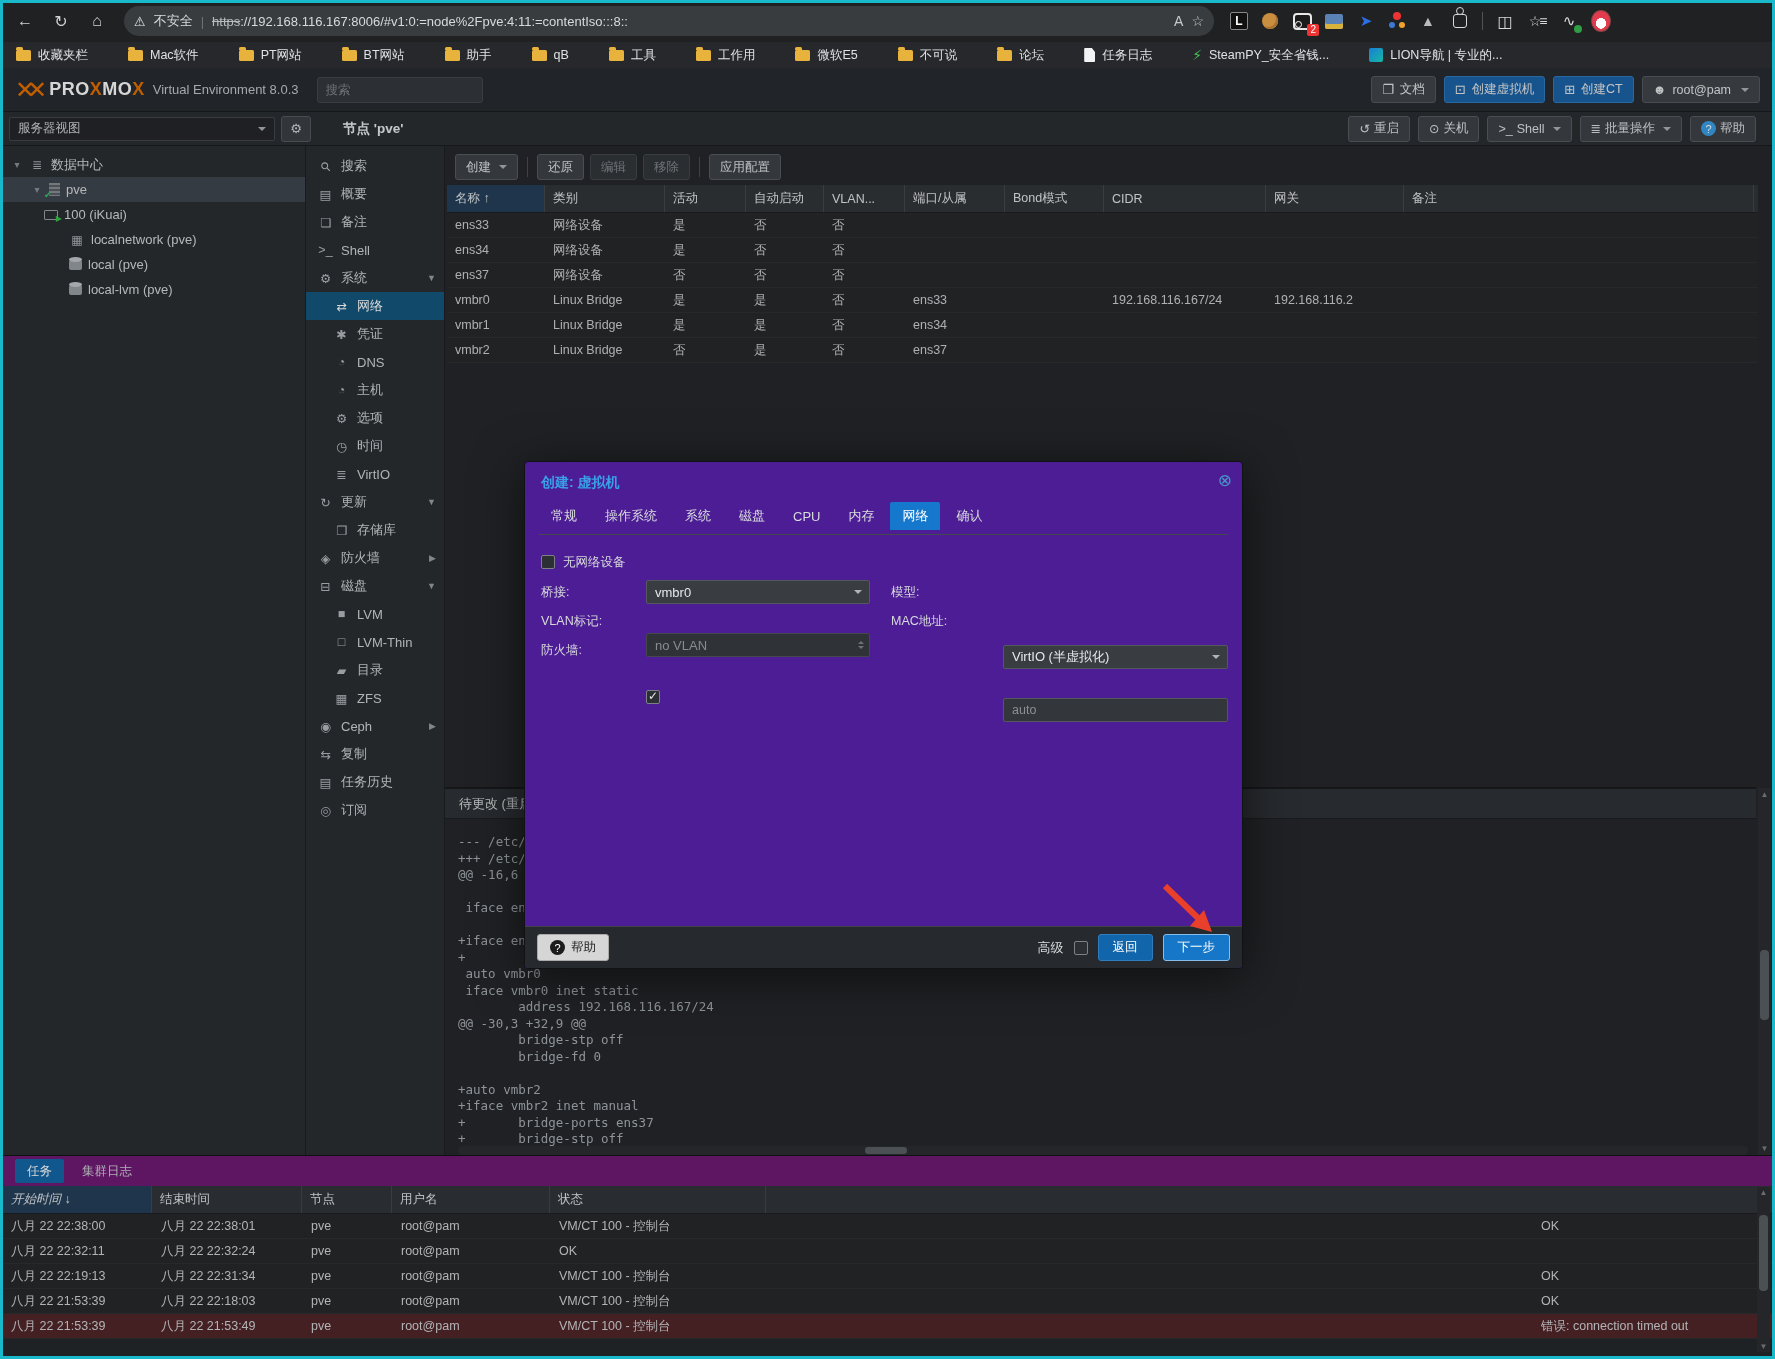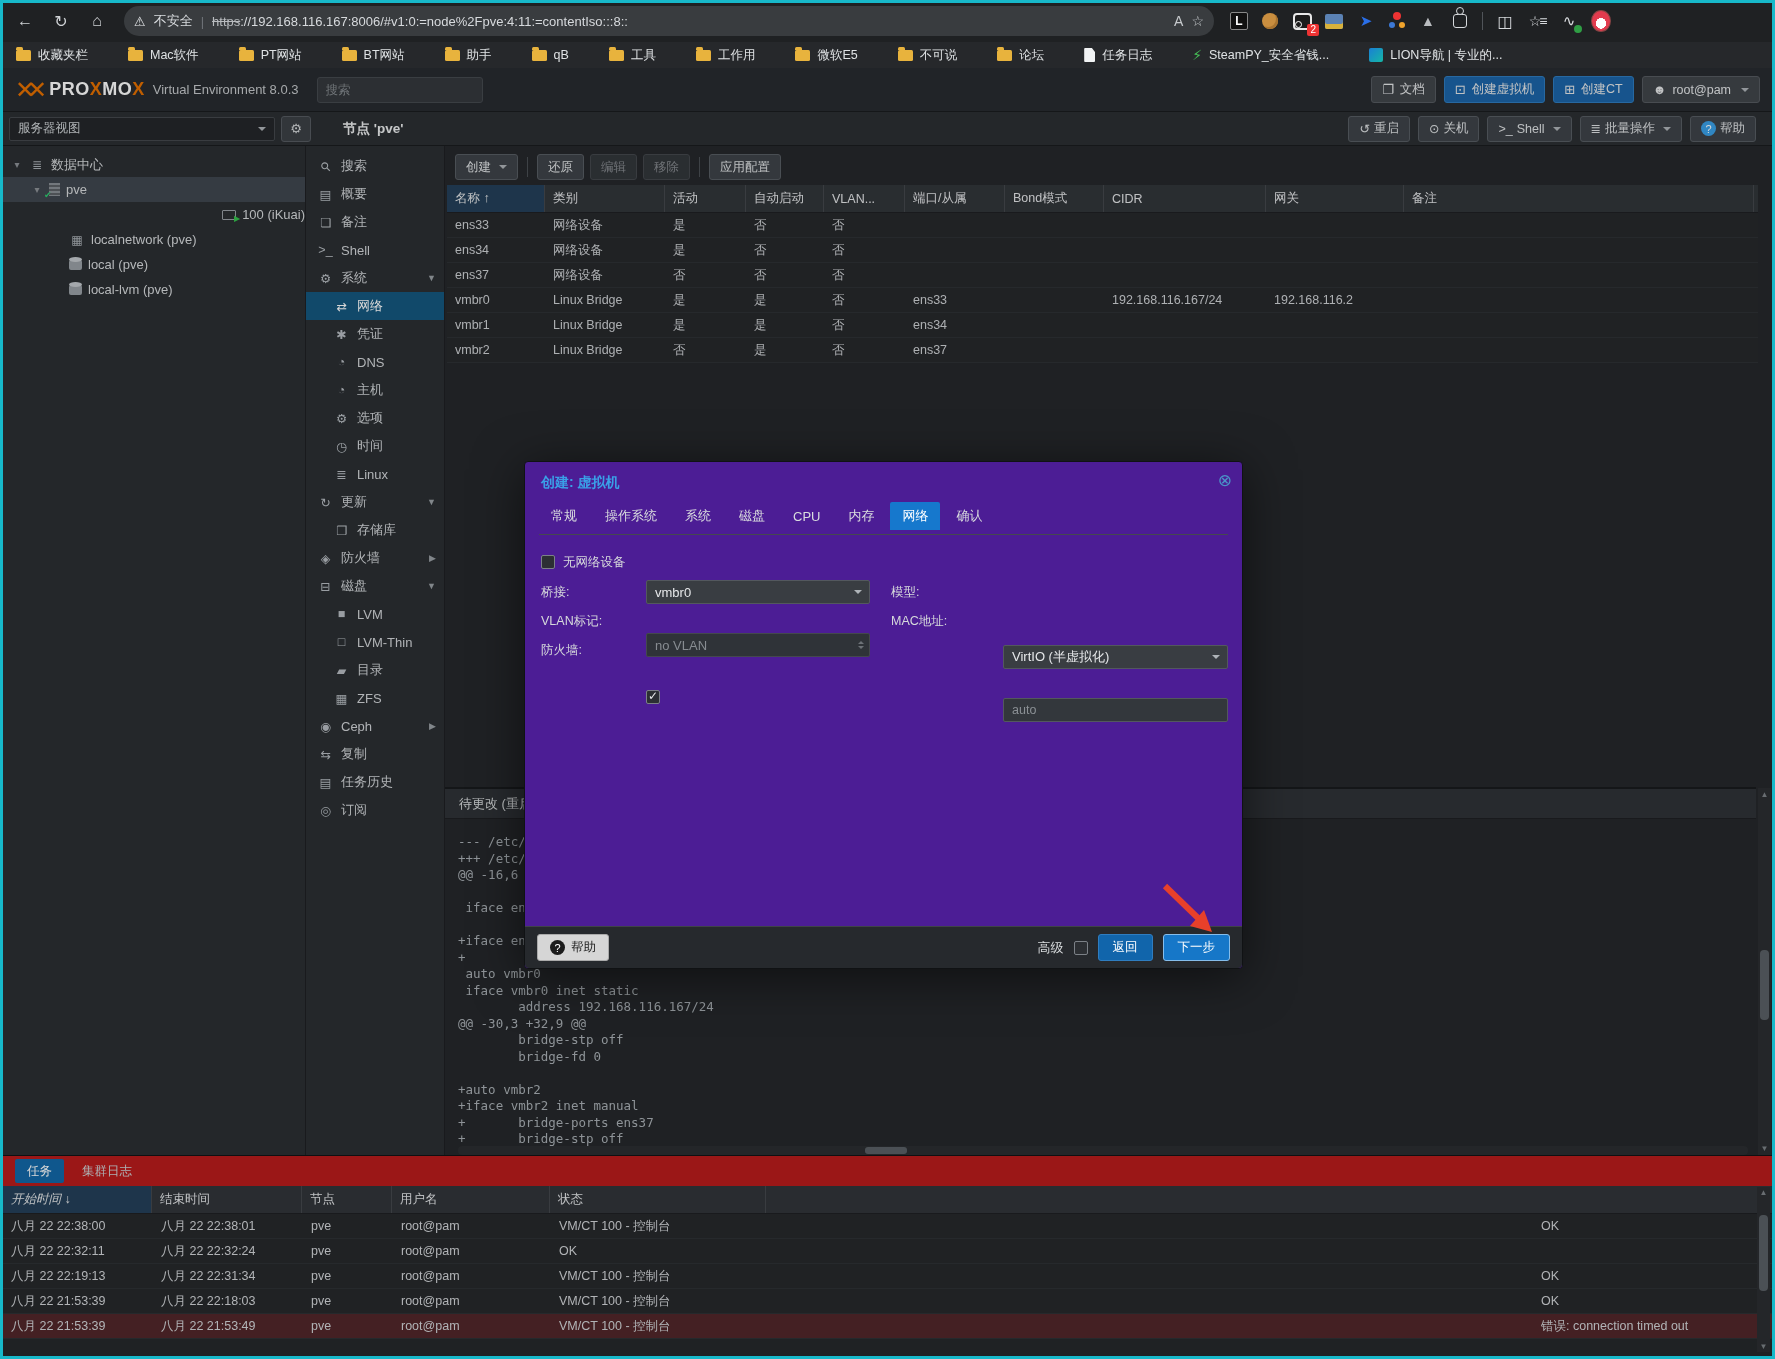--- a/index.html
+++ b/index.html
@@ -116,21 +116,21 @@
   .pendhdr { position:absolute; left:0; top:641px; width:1311px; height:32px; background:#2f3337; border-top:2px solid #191b1d; border-bottom:1px solid #1e2023; display:flex; align-items:center; padding-left:14px; font-size:13px; color:#dcdfe1; }
   .diff { position:absolute; left:13px; top:688px; width:1290px; height:321px; overflow:hidden; font-family:"DejaVu Sans Mono","Liberation Mono",monospace; font-size:12.5px; line-height:16.5px; color:#aab0b5; white-space:pre; }
   .vsb { position:absolute; left:1313px; top:642px; width:13px; height:367px; background:#2b2e31; }
   .vsb .th { position:absolute; left:2px; width:9px; border-radius:4px; background:#5a6066; }
   .sbarrow { position:absolute; left:0; width:13px; text-align:center; color:#7d8287; font-size:8px; }
   .hsb { position:absolute; left:13px; top:1000px; width:1290px; height:9px; background:#2b2e31; border-radius:4px; }
   .hsb .th { position:absolute; left:407px; top:1px; width:42px; height:7px; border-radius:3px; background:#5a6066; }
 
   
   .tasks { left:3px; top:1155px; width:1769px; height:201px; background:#26292c; border-top:1px solid #121416; z-index:1; }
-  .ttabs { display:flex; align-items:center; gap:6px; height:30px; padding-left:12px; background:#b91c1c; }
+  .ttabs { display:flex; align-items:center; gap:6px; height:30px; padding-left:12px; background:#701a75; }
   .ttab { height:24px; display:flex; align-items:center; padding:0 12px; font-size:12.5px; color:#cfd3d6; border-radius:2px; }
   .ttab.act { background:#1368a8; color:#fff; }
   .thead { display:flex; height:28px; background:#31353a; border-bottom:1px solid #1e2023; font-size:12.5px; }
   .thead .hc { display:flex; align-items:center; padding:0 8px; border-right:1px solid #44484d; color:#e4e6e8; }
   .thead .hc.sorted { background:#24405a; }
   .trw { display:flex; height:25px; border-bottom:1px solid #2e3135; background:#27292c; font-size:12.5px; }
   .trw.err { background:#52272a; }
   .trw .c { display:flex; align-items:center; padding:0 8px; color:#d3d6d9; overflow:hidden; white-space:nowrap; }
   .tscroll { position:absolute; right:2px; top:31px; width:13px; height:165px; background:#2b2e31; }
   .tscroll .th { position:absolute; left:2px; top:28px; width:9px; height:76px; border-radius:4px; background:#5a6066; }
@@ -336,21 +336,21 @@
     <div class="trow" style="padding-left: 8px;">
       <span class="tcaret">▾</span>
       <span class="ti">≣</span>
       <span>数据中心</span>
     </div>
     <div class="trow sel" style="padding-left: 28px;">
       <span class="tcaret">▾</span>
       <span class="ico-node2"></span>
       <span>pve</span>
     </div>
-    <div class="trow" style="padding-left: 48px; justify-content: flex-end;">
+    <div class="trow" style="padding-left: 23px;">
       <span class="tcaret"></span>
       <span class="ico-vm"></span>
       <span>100 (iKuai)</span>
     </div>
     <div class="trow" style="padding-left: 48px;">
       <span class="tcaret"></span>
       <span class="ti">▦</span>
       <span>localnetwork (pve)</span>
     </div>
     <div class="trow" style="padding-left: 48px;">
@@ -406,21 +406,21 @@
     <div class="nitem" style="padding-left: 28px;">
       <span class="nico">⚙</span>
       <span>选项</span>
     </div>
     <div class="nitem" style="padding-left: 28px;">
       <span class="nico">◷</span>
       <span>时间</span>
     </div>
     <div class="nitem" style="padding-left: 28px;">
       <span class="nico">≣</span>
-      <span>Linux</span>
+      <span>VirtIO</span>
     </div>
     <div class="nitem" style="padding-left: 12px;">
       <span class="nico">↻</span>
       <span>更新</span>
       <span class="ncaret">▼</span>
     </div>
     <div class="nitem" style="padding-left: 28px;">
       <span class="nico">❐</span>
       <span>存储库</span>
     </div>

